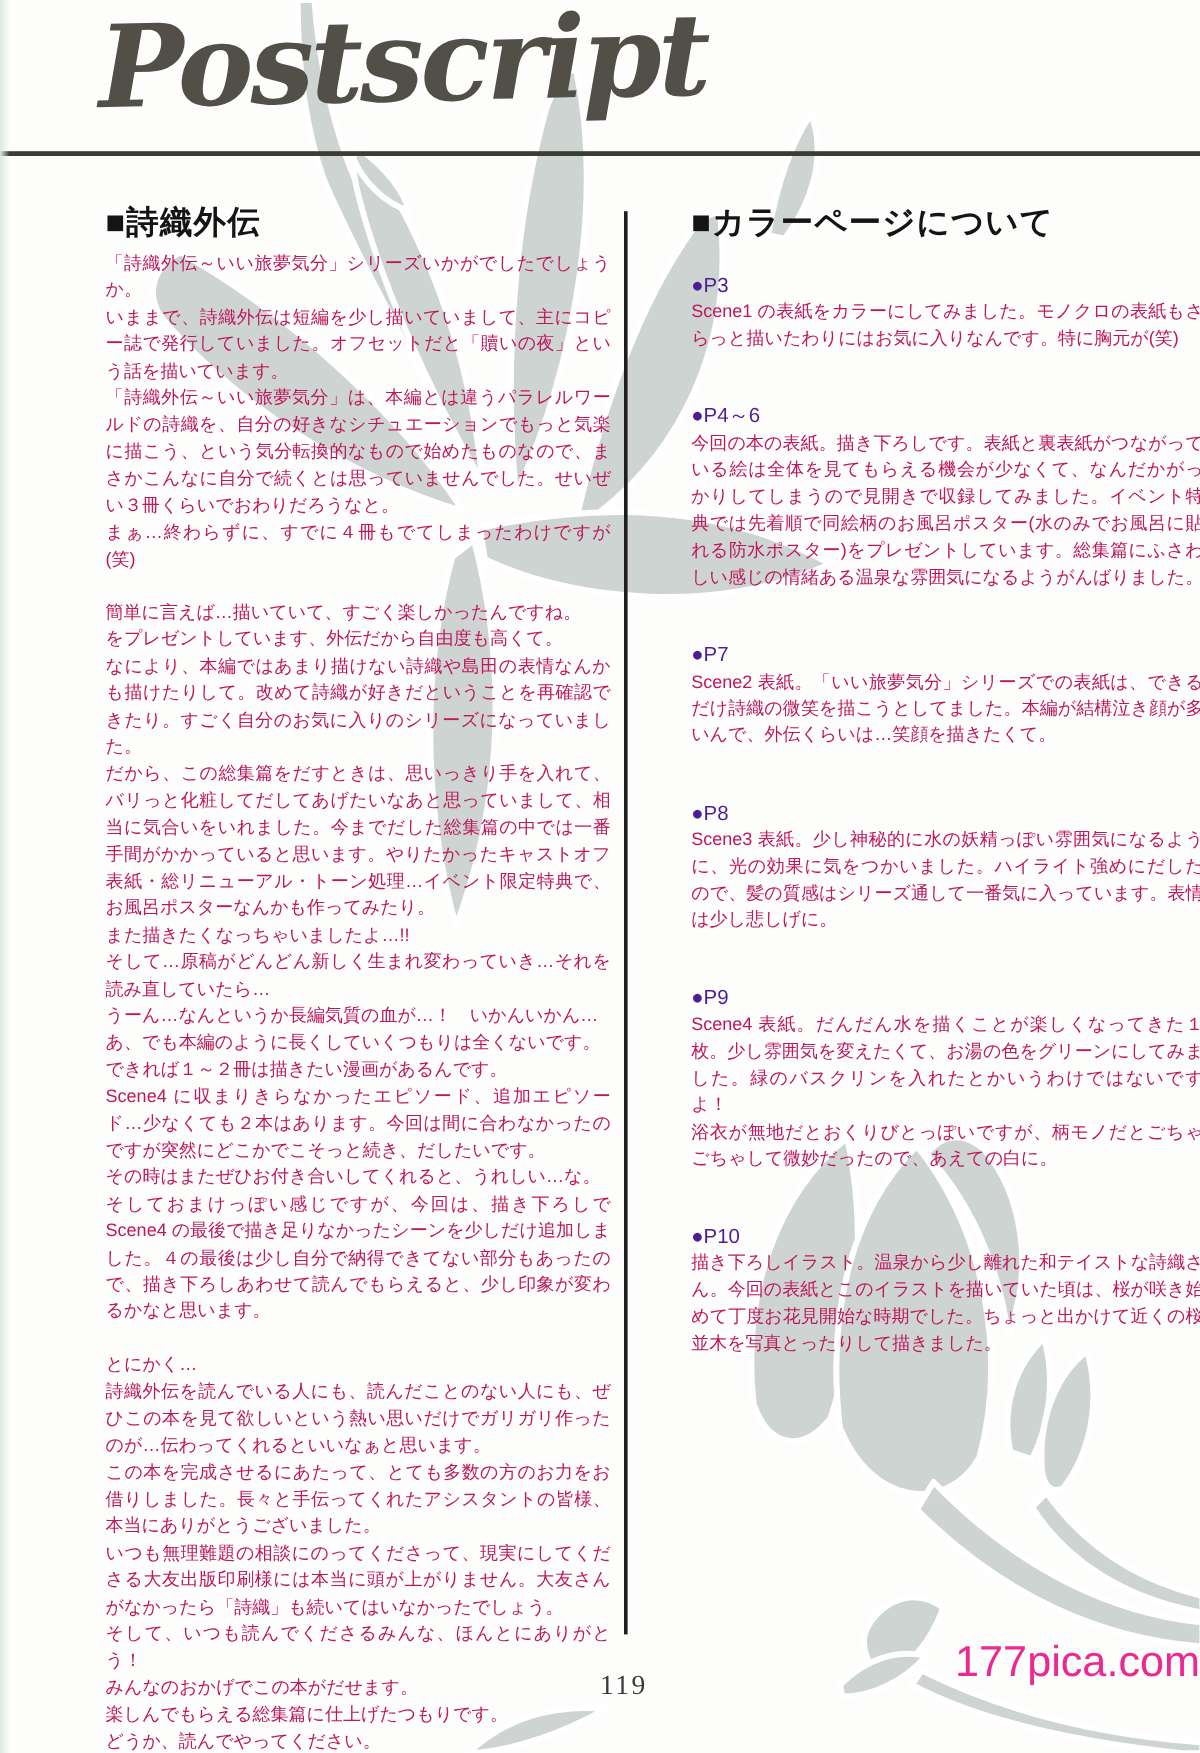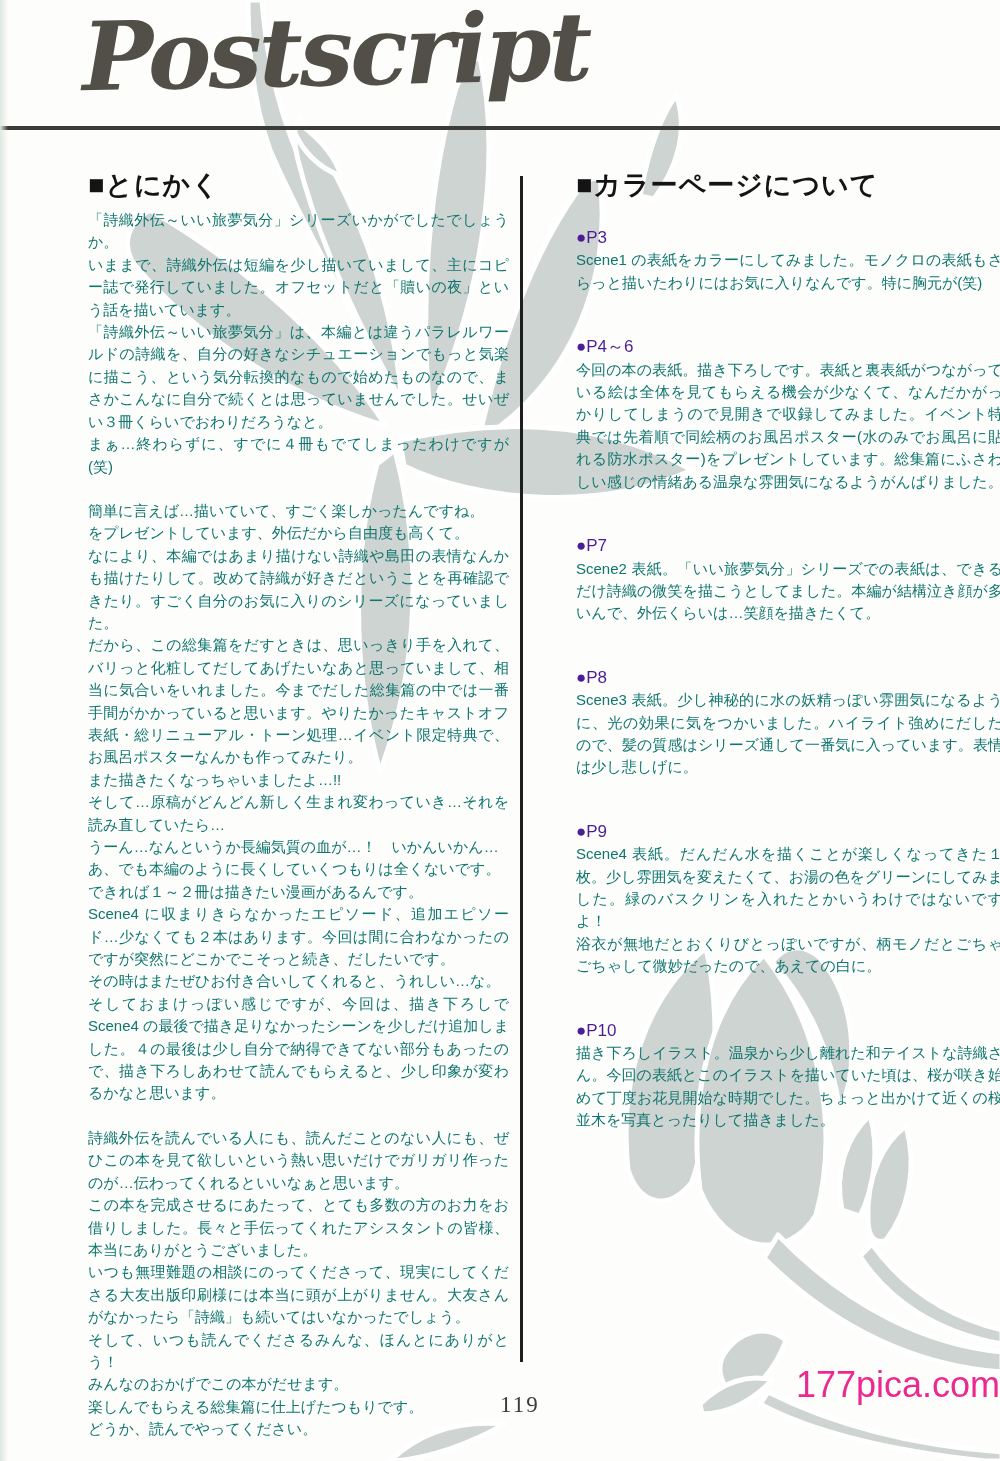--- a/index.html
+++ b/index.html
@@ -34,21 +34,21 @@
   .col{position:absolute;top:170px;z-index:1;}
   .col-left{left:88px;width:421px;}
   .col-right{left:540px;width:427px;margin-left:36px;}
   .col h2{
     margin:0 0 8px 0;font-size:27px;font-weight:bold;color:#141414;
     letter-spacing:1px;line-height:1.15;
   }
   .col-right h2{margin-bottom:26px;}
   .col p{
     margin:0;font-size:15px;line-height:22.4px;text-align:justify;
-    color:#0f766e;
+    color:#be185d;
   }
   .block{margin-bottom:22px;}
   .block:last-of-type{margin-bottom:0;}
   .section{margin-bottom:42px;}
   .section .plabel{
     font-size:17px;line-height:22.4px;color:#4c1d95;font-weight:normal;
   }
   .page-number{
     position:absolute;left:500px;top:1392px;z-index:1;
     font-family:"Liberation Serif","DejaVu Serif",serif;
@@ -91,21 +91,21 @@
     </g>
   </svg>
 
   <div class="scan-edge"></div>
 
   <div class="script-title">Postscript</div>
   <div class="hrule"></div>
   <div class="vdivider"></div>
 
   <div class="col col-left">
-    <h2>■とにかく</h2>
+    <h2>■詩織外伝</h2>
 
     <div class="block">
       <p>「詩織外伝～いい旅夢気分」シリーズいかがでしたでしょうか。</p>
       <p>いままで、詩織外伝は短編を少し描いていまして、主にコピー誌で発行していました。オフセットだと「贖いの夜」という話を描いています。</p>
       <p>「詩織外伝～いい旅夢気分」は、本編とは違うパラレルワールドの詩織を、自分の好きなシチュエーションでもっと気楽に描こう、という気分転換的なもので始めたものなので、まさかこんなに自分で続くとは思っていませんでした。せいぜい３冊くらいでおわりだろうなと。</p>
       <p>まぁ…終わらずに、すでに４冊もでてしまったわけですが(笑)</p>
     </div>
 
     <div class="block">
       <p>簡単に言えば…描いていて、すごく楽しかったんですね。</p>
@@ -116,20 +116,21 @@
       <p>そして…原稿がどんどん新しく生まれ変わっていき…それを読み直していたら…</p>
       <p>うーん…なんというか長編気質の血が…！　いかんいかん…</p>
       <p>あ、でも本編のように長くしていくつもりは全くないです。</p>
       <p>できれば１～２冊は描きたい漫画があるんです。</p>
       <p>Scene4 に収まりきらなかったエピソード、追加エピソード…少なくても２本はあります。今回は間に合わなかったのですが突然にどこかでこそっと続き、だしたいです。</p>
       <p>その時はまたぜひお付き合いしてくれると、うれしい…な。</p>
       <p>そしておまけっぽい感じですが、今回は、描き下ろしで Scene4 の最後で描き足りなかったシーンを少しだけ追加しました。４の最後は少し自分で納得できてない部分もあったので、描き下ろしあわせて読んでもらえると、少し印象が変わるかなと思います。</p>
     </div>
 
     <div class="block">
+      <p>とにかく…</p>
       <p>詩織外伝を読んでいる人にも、読んだことのない人にも、ぜひこの本を見て欲しいという熱い思いだけでガリガリ作ったのが…伝わってくれるといいなぁと思います。</p>
       <p>この本を完成させるにあたって、とても多数の方のお力をお借りしました。長々と手伝ってくれたアシスタントの皆様、本当にありがとうございました。</p>
       <p>いつも無理難題の相談にのってくださって、現実にしてくださる大友出版印刷様には本当に頭が上がりません。大友さんがなかったら「詩織」も続いてはいなかったでしょう。</p>
       <p>そして、いつも読んでくださるみんな、ほんとにありがとう！</p>
       <p>みんなのおかげでこの本がだせます。</p>
       <p>楽しんでもらえる総集篇に仕上げたつもりです。</p>
       <p>どうか、読んでやってください。</p>
 
     </div>
 

